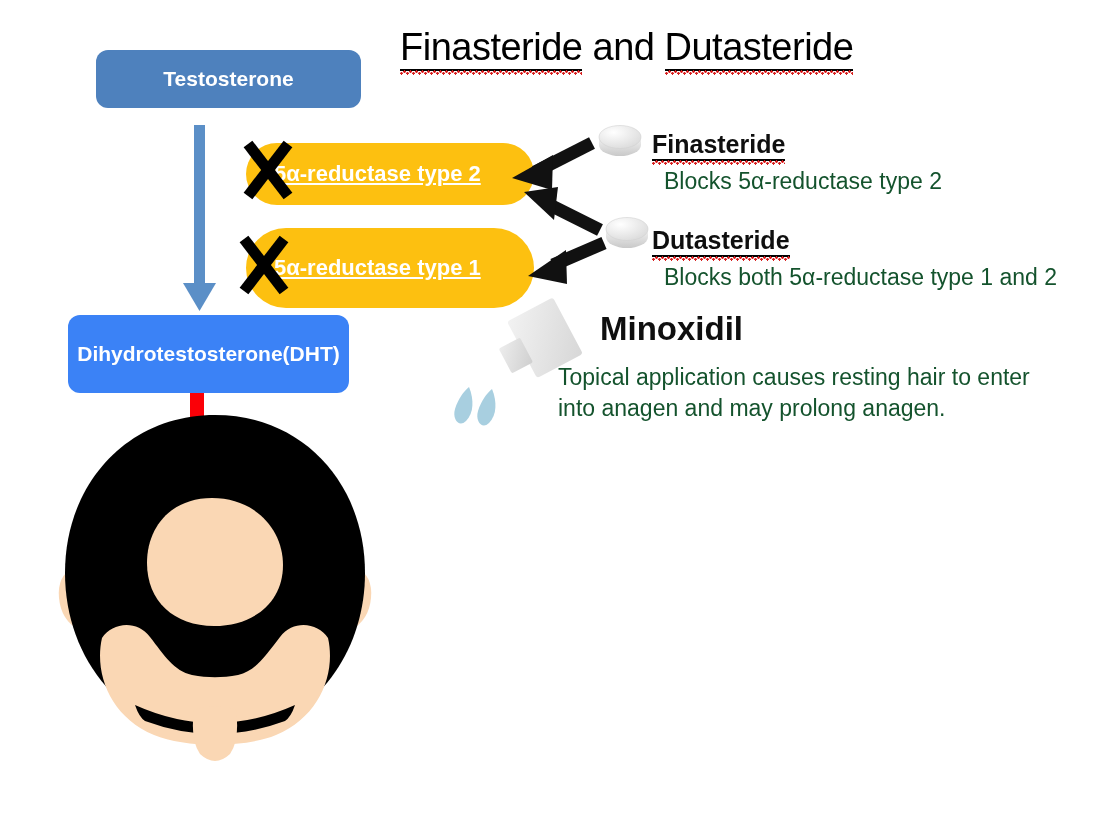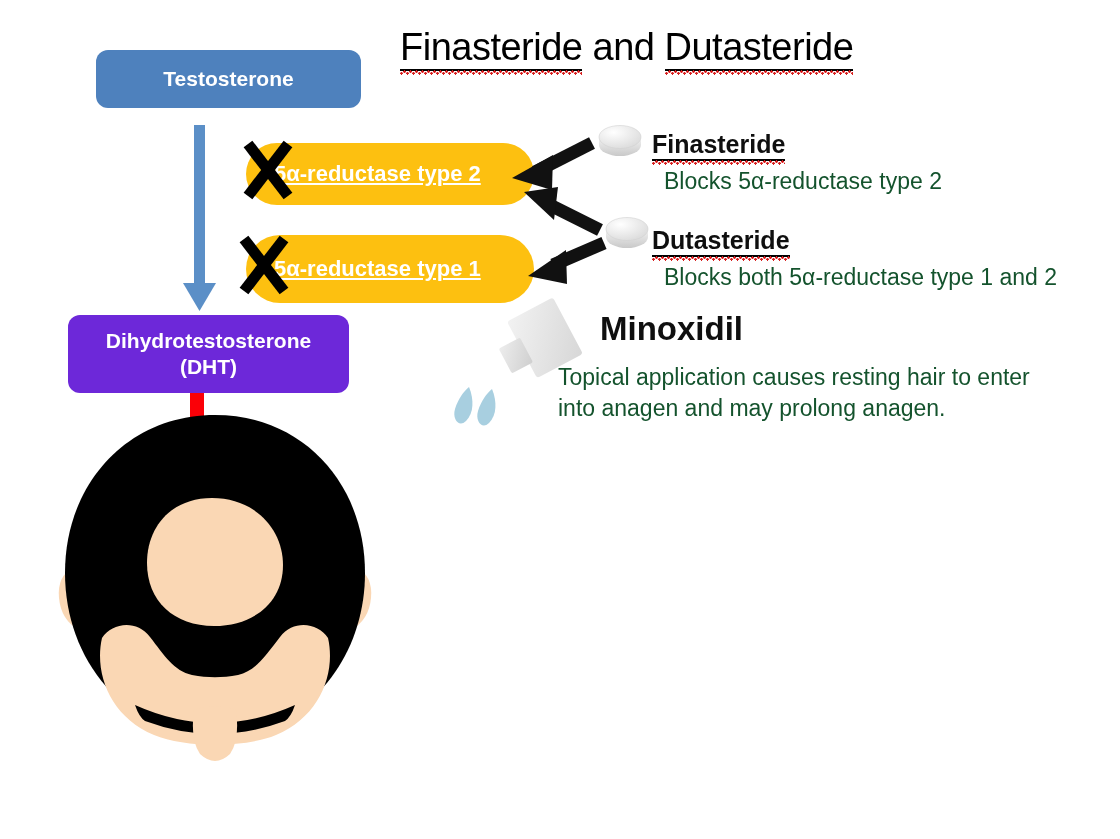--- a/index.html
+++ b/index.html
@@ -34,33 +34,33 @@
     position: absolute; display: flex; align-items: center; justify-content: center;
     color: #ffffff; font-weight: bold; text-align: center;
     font-family: "Liberation Sans", sans-serif;
   }
   #testosterone-box {
     left: 68px; top: 50px; width: 265px; height: 58px;
     background: #4E81BD; border-radius: 12px; font-size: 21px; margin-left: 28px;
   }
   #dht-box {
     left: 68px; top: 315px; width: 281px; height: 78px;
-    background: #6d28d9; border-radius: 12px; font-size: 21px;
-    line-height: 1.22; flex-direction: column;
+    background: #3b82f6; border-radius: 12px; font-size: 21px;
+    line-height: 1.22; flex-direction: row;
   }
   .enzyme-box {
     position: absolute; background: #FDC010; border-radius: 40px;
     display: flex; align-items: center;
     color: #ffffff; font-weight: bold; font-size: 22px;
     padding-left: 28px;
     font-family: "Liberation Sans", sans-serif;
     text-decoration: underline;
   }
   #enzyme2 { left: 246px; top: 143px; width: 288px; height: 62px; }
-  #enzyme1 { left: 246px; top: 235px; width: 288px; height: 68px; }
+  #enzyme1 { left: 246px; top: 228px; width: 288px; height: 80px; }
 
   
   .xmark { position: absolute; width: 54px; height: 62px; }
   #x2 { left: 242px; top: 139px; }
   #x1 { left: 238px; top: 234px; }
 
   
   .svg-layer { position: absolute; left: 0; top: 0; width: 1120px; height: 839px; pointer-events: none; }
 
   

